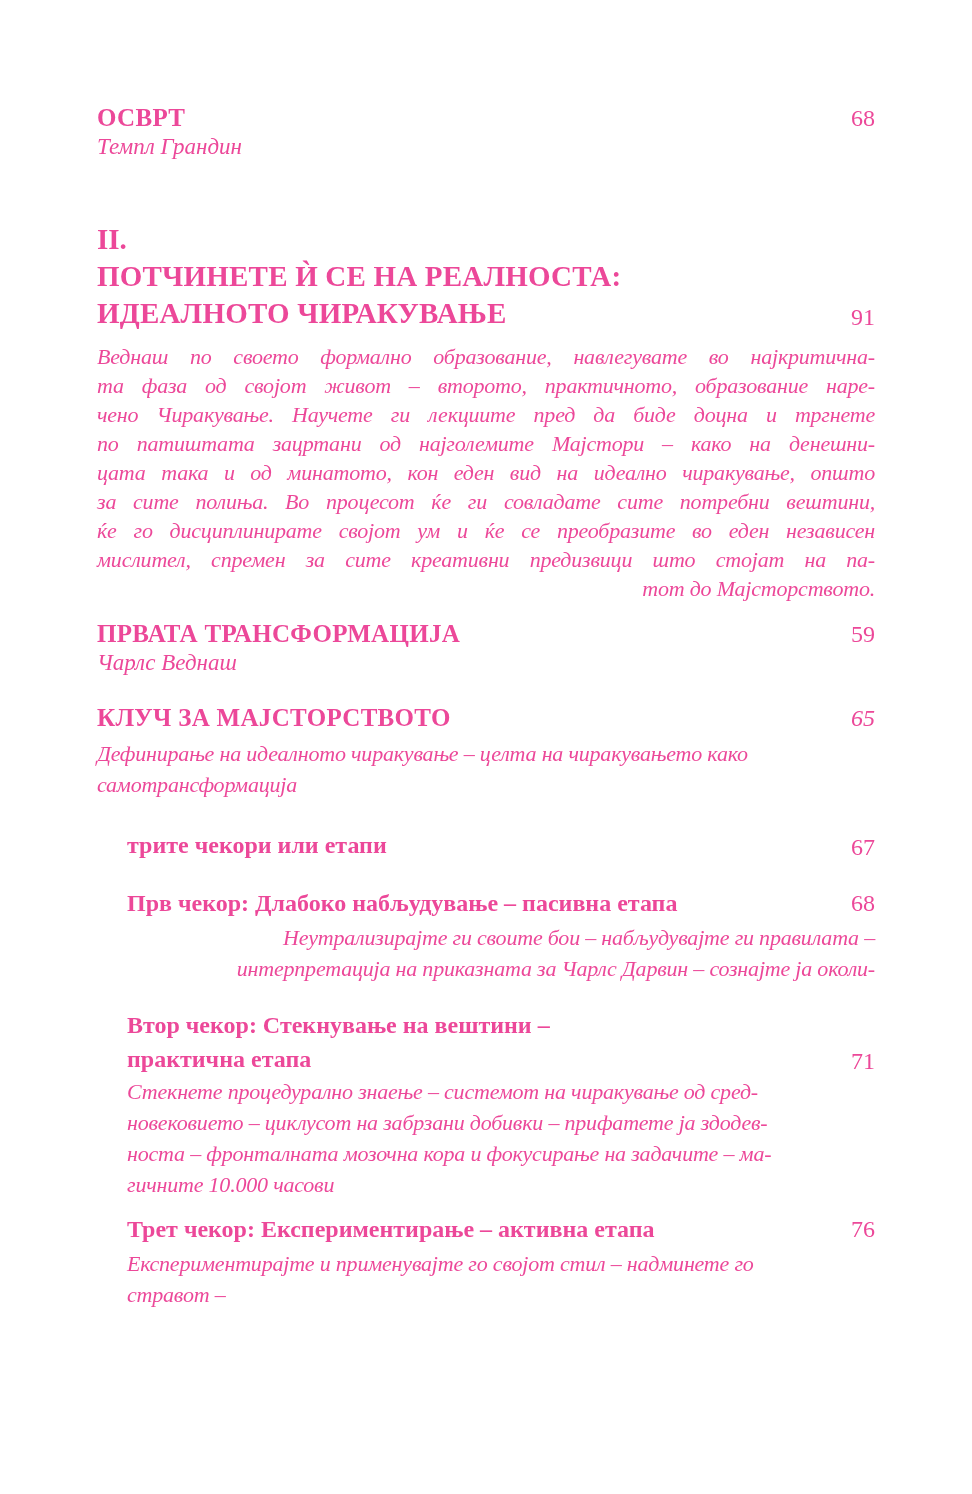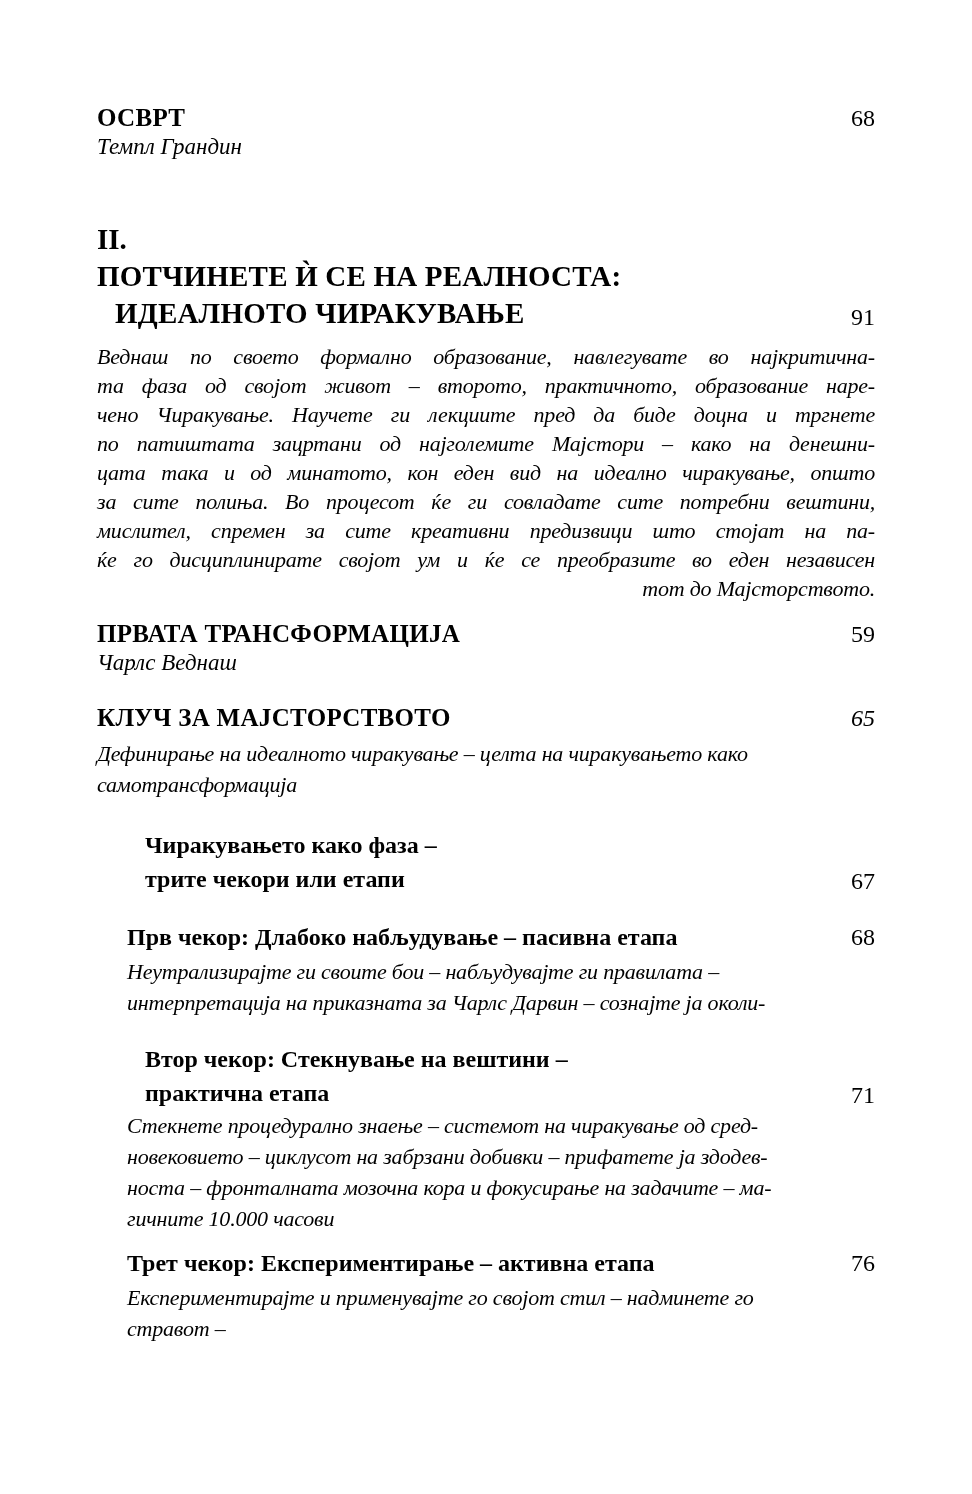--- a/index.html
+++ b/index.html
@@ -2,35 +2,34 @@
 <html><head>
 <meta charset="utf-8">
 <style>
   * { margin: 0; padding: 0; box-sizing: border-box; }
   html, body { background: #ffffff; }
   .page {
     position: relative;
     width: 972px;
     height: 1494px;
     background: #ffffff;
-    color: #000000;
+    color: #ec4899;
     font-family: "Liberation Serif", serif;
     padding: 103px 97px 0 97px;
     overflow: hidden;
   }
   .row {
     display: flex;
     justify-content: space-between;
     align-items: baseline;
   }
   .row2 {
     display: flex;
     justify-content: space-between;
     align-items: flex-end;
-    margin-left: 18px;
   }
   .chapter-title {
     font-weight: bold;
     font-size: 25px;
     line-height: 30px;
     letter-spacing: 0.3px;
   }
   .pagenum {
     font-size: 24px;
     line-height: 30px;
@@ -80,21 +79,21 @@
   .entry-kluc { margin-top: 26px; }
   .entry-kluc .desc { margin-top: 5px; }
   .sub-title {
     font-weight: bold;
     font-size: 24px;
     line-height: 34px;
   }
   .indent { margin-left: 30px; }
   .entry-phase { margin-top: 28px; }
   .entry-step1 { margin-top: 24px; }
-  .entry-step1 .desc { margin-top: 2px; }
+  .entry-step1 .desc { margin-top: 2px; text-align: right; }
   .entry-step2 { margin-top: 24px; }
   .entry-step2 .desc { margin-top: 0; }
   .entry-step3 { margin-top: 12px; }
   .entry-step3 .desc { margin-top: 2px; }
 </style>
 </head>
 <body>
 
 <div class="page">
 
@@ -113,22 +112,22 @@
       <div class="part-title-line">ИДЕАЛНОТО ЧИРАКУВАЊЕ</div>
       <div class="pagenum">91</div>
     </div>
     <div class="intro">
         <div class="text-line">Веднаш по своето формално образование, навлегувате во најкритична-</div>
         <div class="text-line">та фаза од својот живот – второто, практичното, образование наре-</div>
         <div class="text-line">чено Чиракување. Научете ги лекциите пред да биде доцна и тргнете</div>
         <div class="text-line">по патиштата зацртани од најголемите Мајстори – како на денешни-</div>
         <div class="text-line">цата така и од минатото, кон еден вид на идеално чиракување, општо</div>
         <div class="text-line">за сите полиња. Во процесот ќе ги совладате сите потребни вештини,</div>
+        <div class="text-line">ќе го дисциплинирате својот ум и ќе се преобразите во еден независен</div>
         <div class="text-line">мислител, спремен за сите креативни предизвици што стојат на па-</div>
-        <div class="text-line">ќе го дисциплинирате својот ум и ќе се преобразите во еден независен</div>
         <div class="text-line">тот до Мајсторството.</div>
       </div>
   </div>
 
   <div class="entry entry-main">
     <div class="row">
       <div class="chapter-title">ПРВАТА ТРАНСФОРМАЦИЈА</div>
       <div class="pagenum">59</div>
     </div>
     <div class="author">Чарлс Веднаш</div>
@@ -141,21 +140,20 @@
     </div>
     <div class="desc">
         <div class="text-line">Дефинирање на идеалното чиракување – целта на чиракувањето како</div>
         <div class="text-line">самотрансформација</div>
       </div>
   </div>
 
   <div class="entry entry-phase indent">
     <div class="row2">
       <div>
-        <div class="sub-title">Чиракувањето како фаза –</div>
         <div class="sub-title">трите чекори или етапи</div>
       </div>
       <div class="pagenum">67</div>
     </div>
   </div>
 
   <div class="entry entry-step1 indent">
     <div class="row">
       <div class="sub-title">Прв чекор: Длабоко набљудување – пасивна етапа</div>
       <div class="pagenum">68</div>

